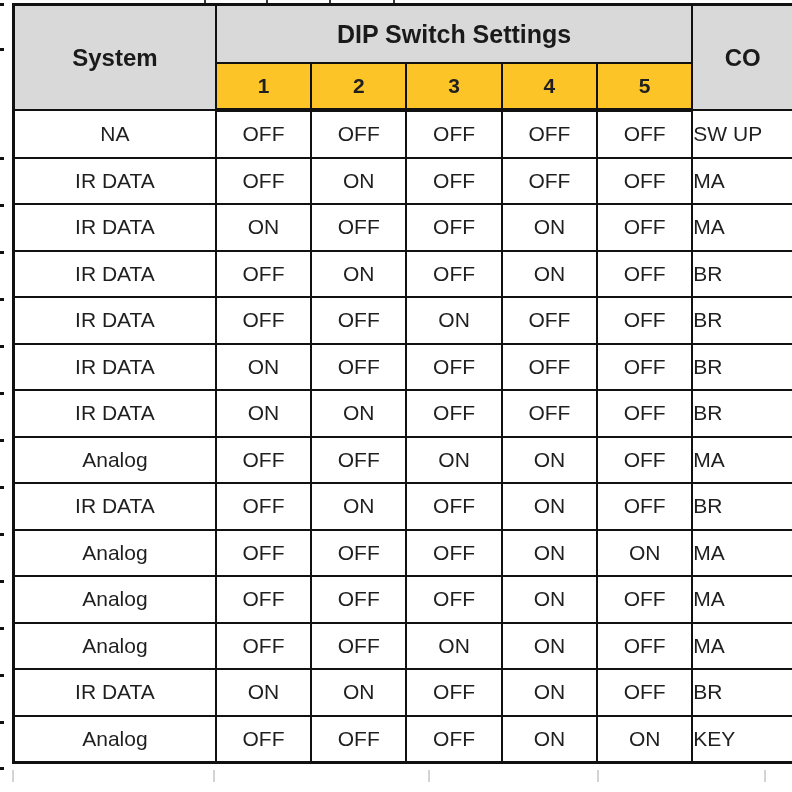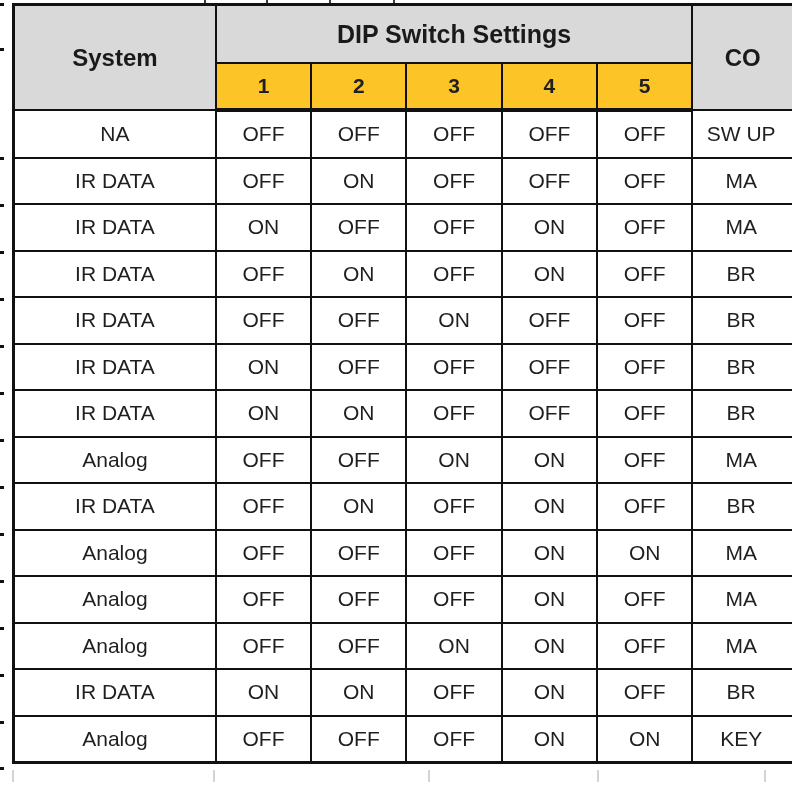--- a/index.html
+++ b/index.html
@@ -21,21 +21,21 @@
   th.hdr-gray{background:#d9d9d9;font-weight:bold;font-size:24px;color:#1a1a1a;}
   th.dip-title{font-size:25px;height:56px;}
   th.sys-head{border-bottom-width:4px;}
   th.com-head{border-bottom-width:4px;border-right:hidden;text-align:right;padding-right:3px;}
   tr.switch-row th{
     background:#fdc428;font-weight:bold;font-size:21px;color:#1f1f1f;
     height:44px;border-bottom-width:4px;
   }
   tr.data-row td{background:#ffffff;font-size:21px;height:44.5px;color:#1f1f1f;}
   tr.data-row td.on{font-weight:normal;}
-  tr.data-row td.comment{border-right:hidden;text-align:center;padding-right:3px;}
+  tr.data-row td.comment{border-right:hidden;text-align:left;padding-right:3px;}
   tr.data-row:last-child td{border-bottom-width:3.5px;}
   .tick-top{position:absolute;top:0;width:2px;height:3px;background:#3a3a3a;}
   .tick-bottom{position:absolute;top:770px;width:2px;height:12px;background:#d4d4d4;}
   .margin-line{position:absolute;left:0;width:4px;background:#111111;}
 </style>
 </head>
 <body>
 
 <div id="stage">
 

